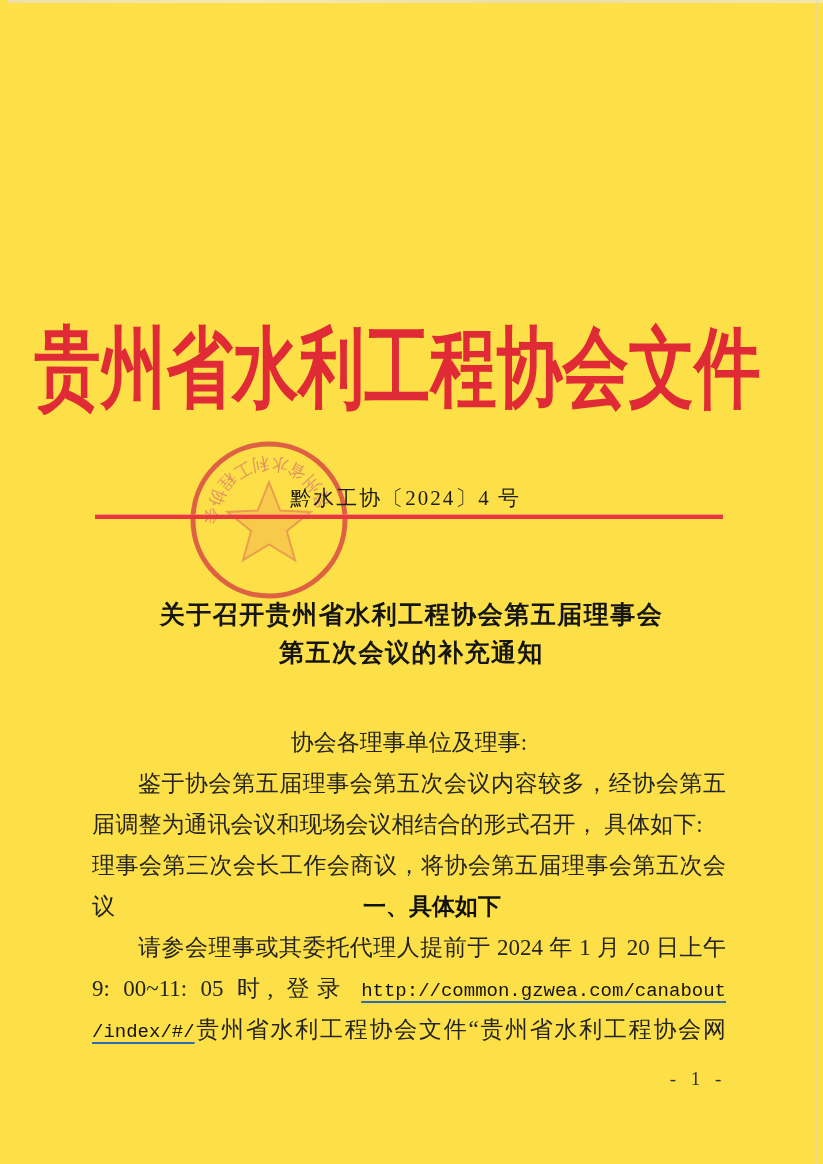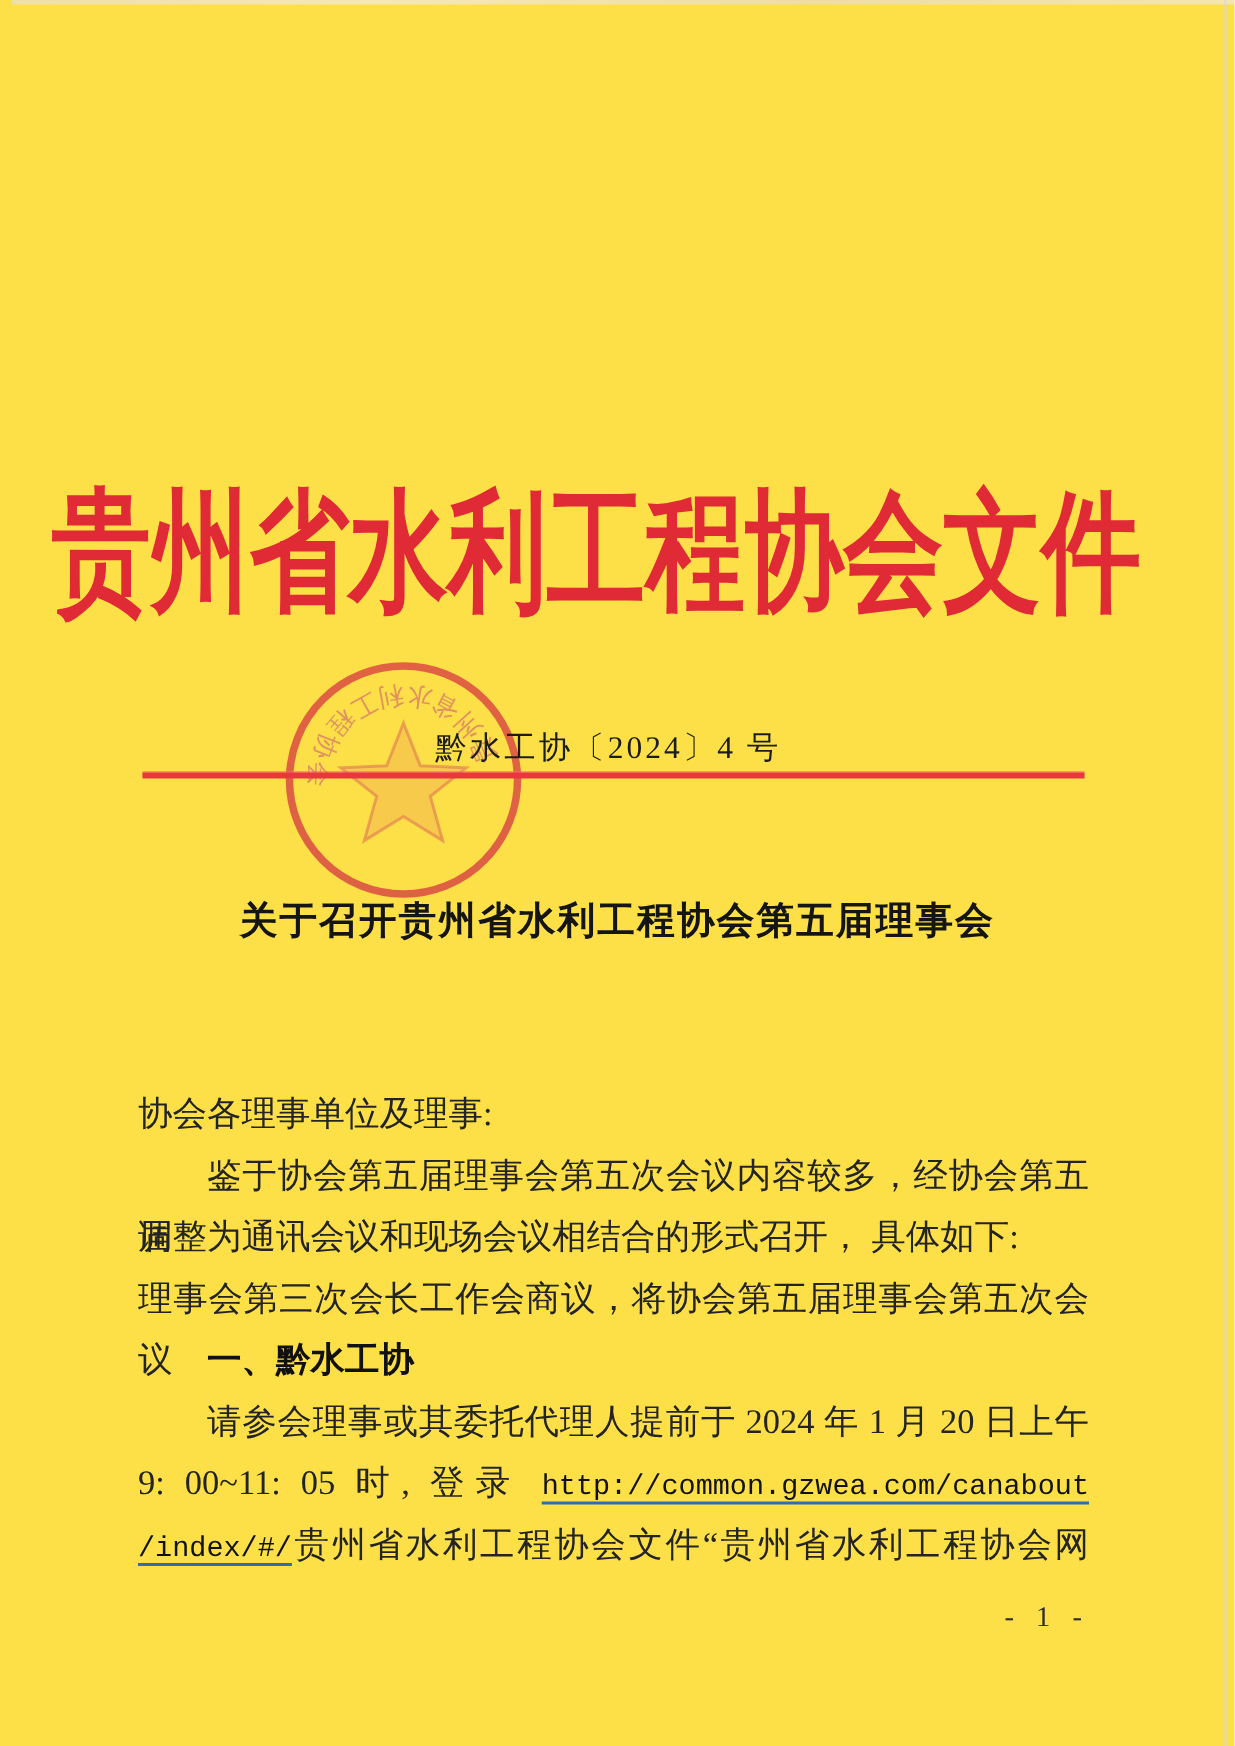--- a/index.html
+++ b/index.html
@@ -50,21 +50,21 @@
     position:absolute;top:596px;left:0;width:823px;
     text-align:center;
     font-weight:bold;color:#151515;
     font-size:25px;line-height:38px;
     letter-spacing:1.5px;
   }
   .body-block{
     position:absolute;top:722px;left:92px;width:634px;
     font-size:23px;line-height:41px;color:#242424;
   }
-  .bline{height:41px;white-space:nowrap;}
+  .bline{height:41px;white-space:nowrap;text-align:center;}
   .bline.justify{
     white-space:normal;
     text-align:justify;
     text-align-last:justify;
   }
   .bline.indent{text-indent:2em;}
   .bline.bold{font-weight:bold;color:#111;}
   .url{
     font-family:"Liberation Mono","DejaVu Sans Mono",monospace;
     font-size:19px;
@@ -107,28 +107,29 @@
       </g>
     </svg>
   </div>
 
   <div class="doc-number">黔水工协〔2024〕4 号</div>
 
   <div class="red-line"></div>
 
   <div class="doc-title">
     <div>关于召开贵州省水利工程协会第五届理事会</div>
+    <div>第五次会议的补充通知</div>
   </div>
 
   <div class="body-block">
     <div class="bline">协会各理事单位及理事:</div>
     <div class="bline indent justify">鉴于协会第五届理事会第五次会议内容较多，经协会第五届</div>
     <div class="bline">调整为通讯会议和现场会议相结合的形式召开， 具体如下:</div>
     <div class="bline justify">理事会第三次会长工作会商议，将协会第五届理事会第五次会议</div>
-    <div class="bline indent bold">一、黔水工协</div>
+    <div class="bline indent bold">一、具体如下</div>
     <div class="bline indent justify">请参会理事或其委托代理人提前于 2024 年 1 月 20 日上午</div>
     <div class="bline justify"><span>9: 00~11: 05 时, 登录 </span><span class="url">http://common.gzwea.com/canabout</span></div>
     <div class="bline justify"><span class="url">/index/#/</span><span>贵州省水利工程协会文件“贵州省水利工程协会网</span></div>
   </div>
 
   <div class="page-number">- 1 -</div>
 
 </div>
 
 </body></html>

